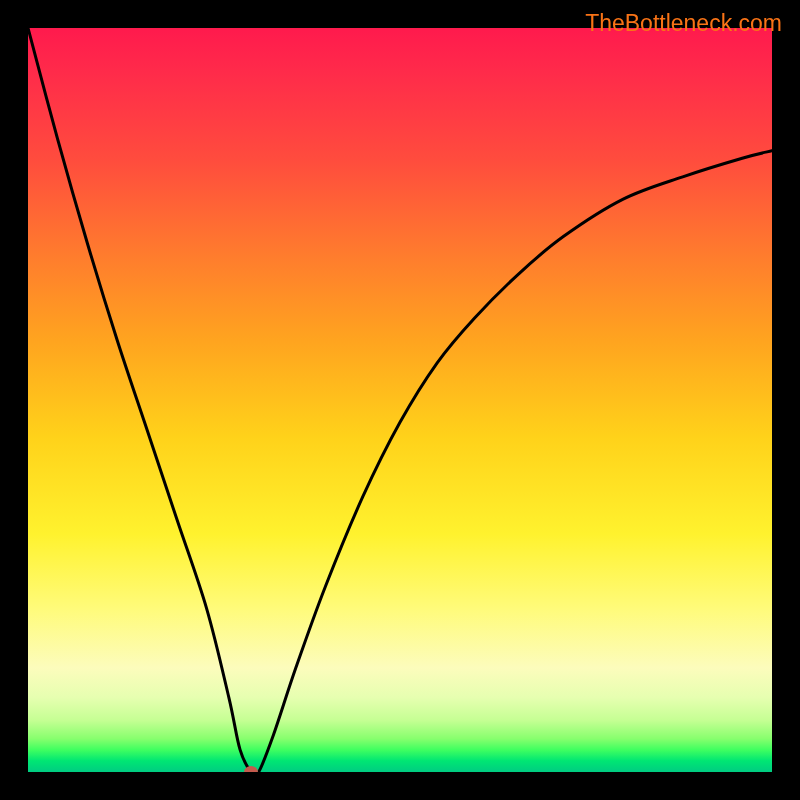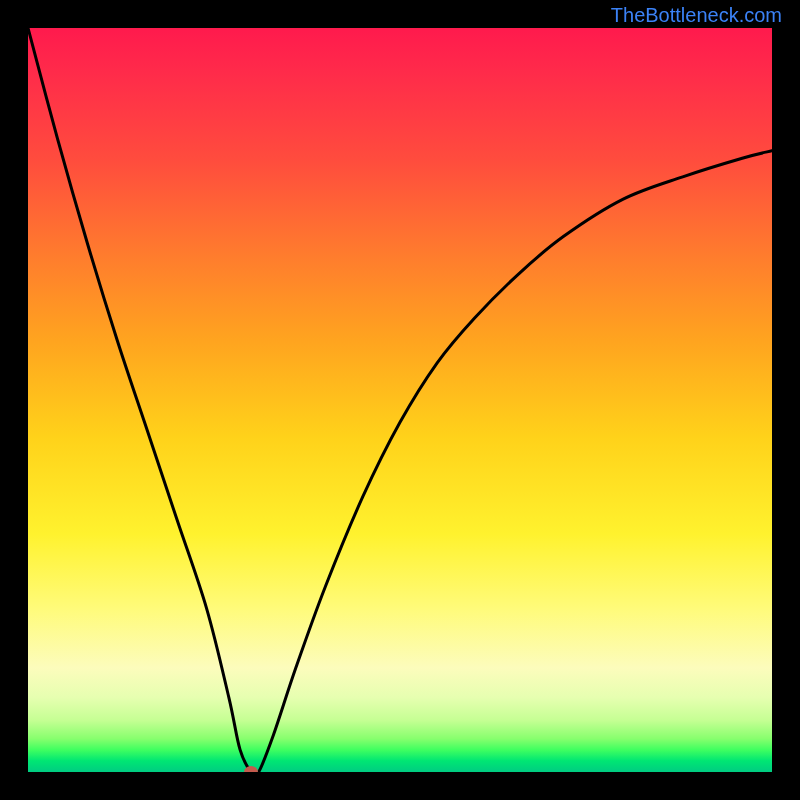--- a/index.html
+++ b/index.html
@@ -5,24 +5,24 @@
   * { margin: 0; padding: 0; box-sizing: border-box; }
   body {
     width: 800px;
     height: 800px;
     background: #000;
     position: relative;
     font-family: Arial, sans-serif;
   }
   .watermark {
     position: absolute;
-    top: 4px;
+    top: 10px;
     right: 18px;
-    color: #3b82f6;
-    font-size: 20px;
+    color: #f97316;
+    font-size: 23px;
     font-weight: normal;
     z-index: 10;
   }
   .plot-area {
     position: absolute;
     left: 28px;
     top: 28px;
     width: 744px;
     height: 744px;
     overflow: hidden;

